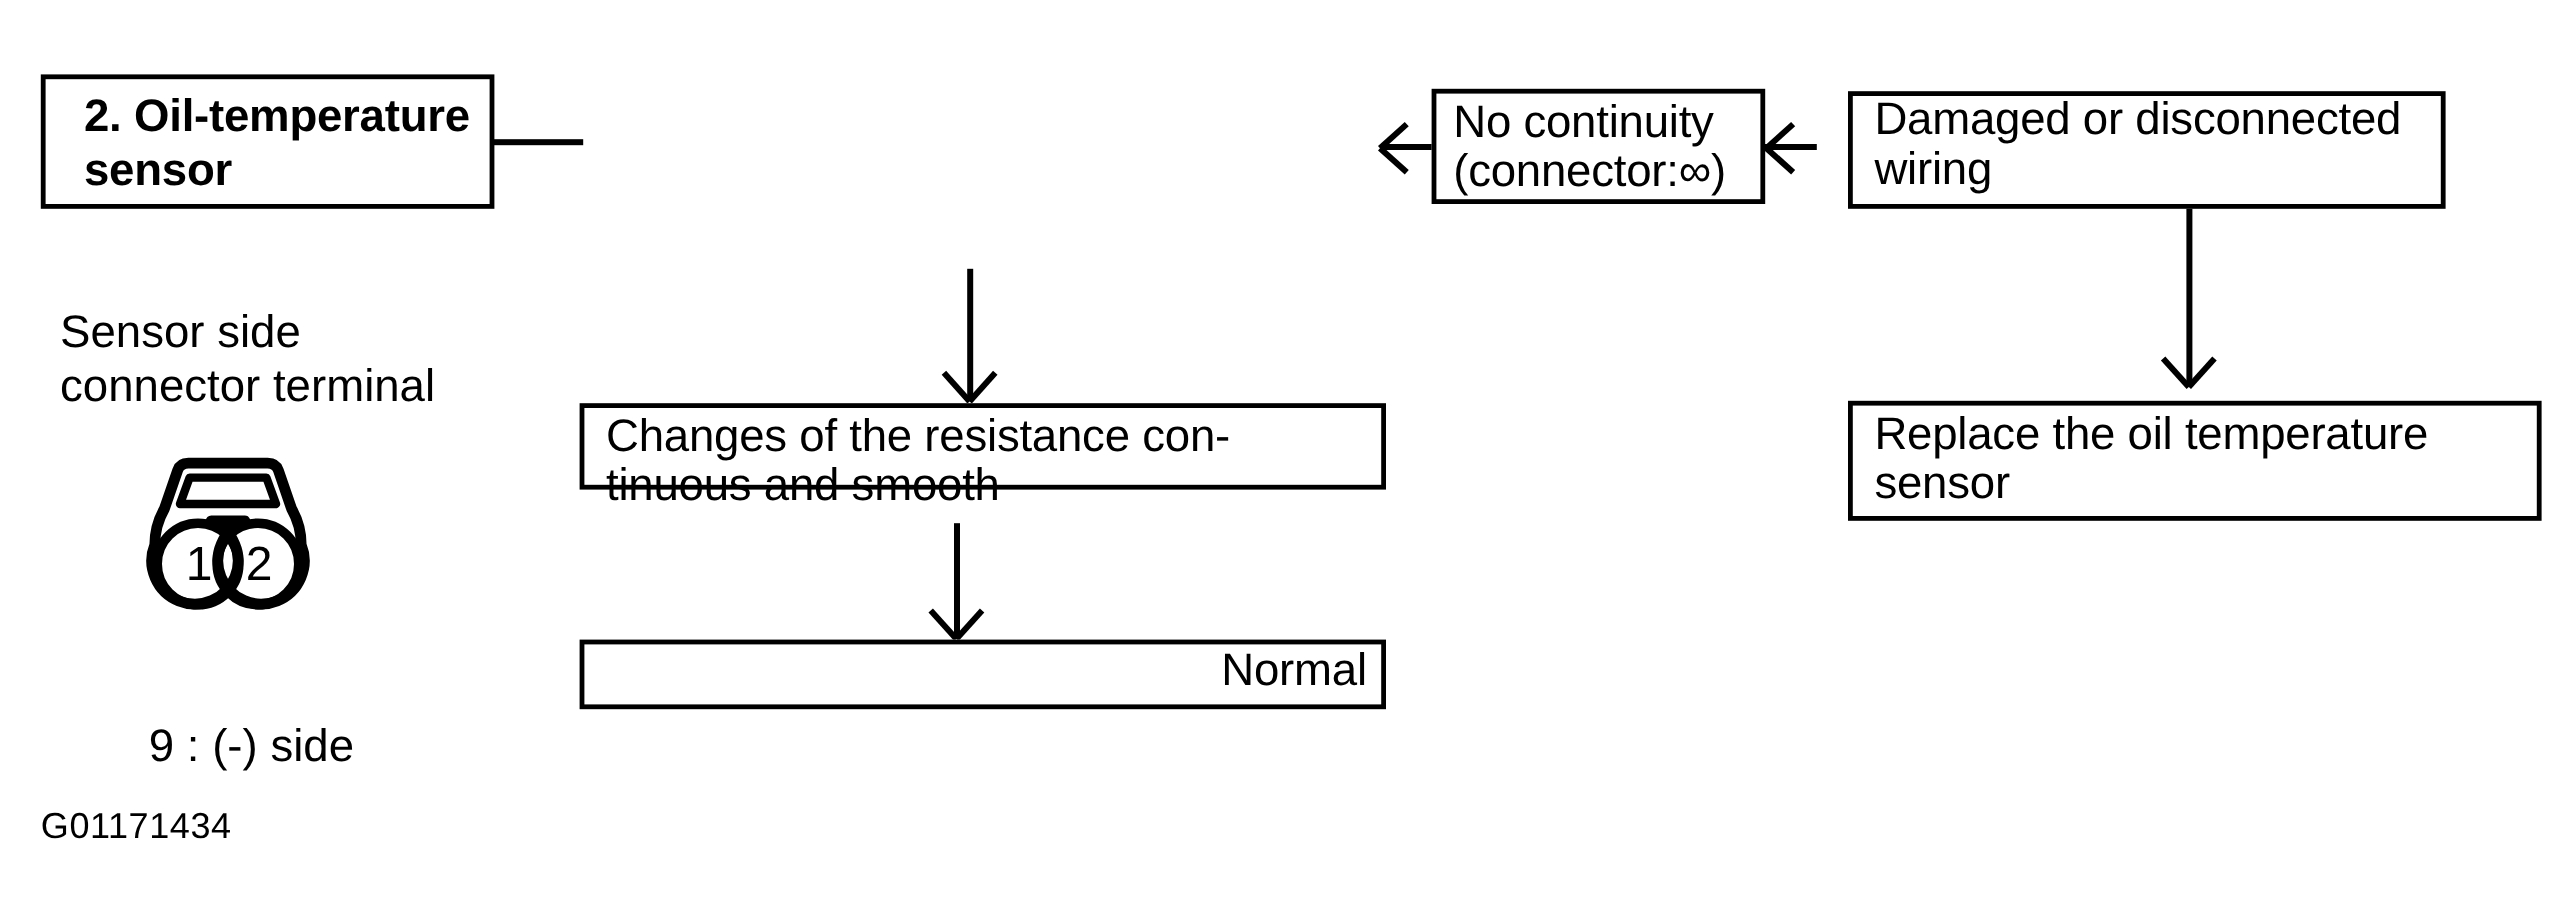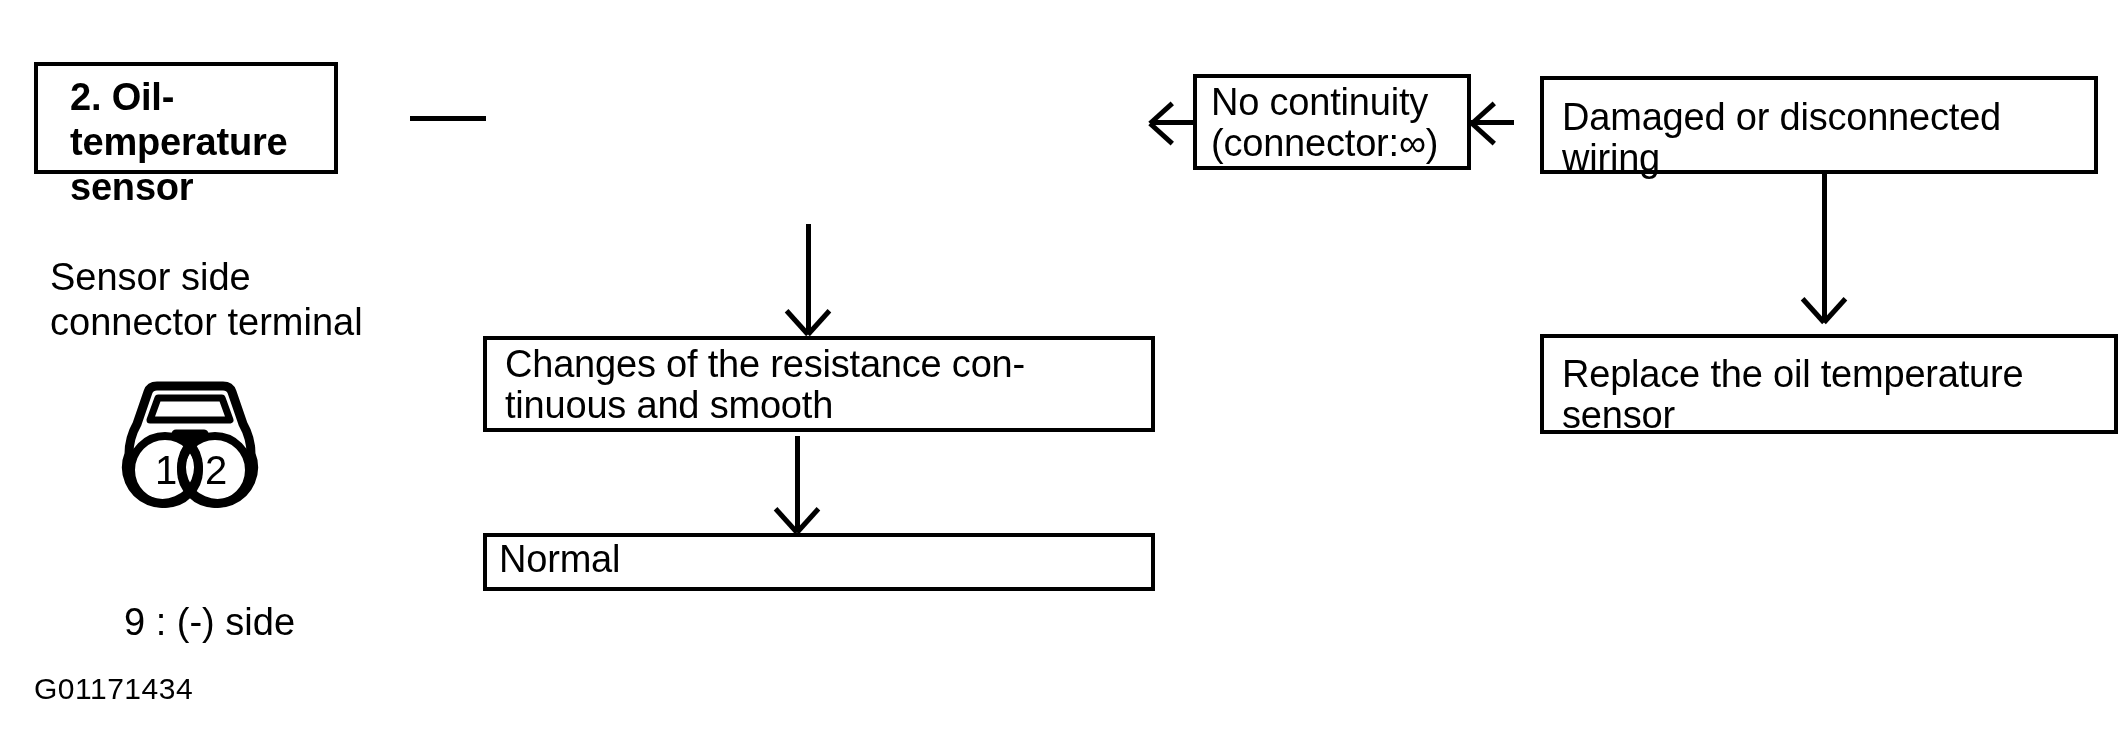--- a/index.html
+++ b/index.html
@@ -30,21 +30,21 @@
     letter-spacing: -0.2px;
     padding: 9px 12px 9px 18px;
     white-space: pre-line;
   }
   .box.bold {
     font-weight: bold;
     padding-left: 32px;
     line-height: 1.18;
   }
   .box.center {
-    text-align: left;
+    text-align: right;
     padding-left: 12px;
   }
 
   
   .hline {
     position: absolute;
     height: 5px;
     background: #000000;
   }
   .vline {
@@ -82,52 +82,52 @@
     position: absolute;
     font-size: 40px;
     text-align: center;
   }
 </style>
 </head>
 <body>
 
 <div id="canvas">
 
-  <div class="box bold" style="left:34px; top:62px; width:304px; height:112px;">2. Oil-temperature
+  <div class="box bold" style="left:34px; top:62px; width:378px; height:112px;">2. Oil-temperature
 sensor</div>
 
   <div class="hline" style="left:410px; top:116px; width:76px;"></div>
 
 
   <div class="hline" style="left:1153px; top:120px; width:42px;"></div>
   <div class="chev" style="left:1150px; top:121px; width:30px; transform: rotate(-42deg);"></div>
   <div class="chev" style="left:1150px; top:121px; width:30px; transform: rotate(42deg);"></div>
 
   <div class="box" style="left:1193px; top:74px; width:278px; height:96px; padding-top:4px; padding-left:14px;">No continuity
 (connector:∞)</div>
 
   <div class="hline" style="left:1468px; top:120px; width:46px;"></div>
   <div class="chev" style="left:1472px; top:121px; width:30px; transform: rotate(-42deg);"></div>
   <div class="chev" style="left:1472px; top:121px; width:30px; transform: rotate(42deg);"></div>
 
-  <div class="box" style="left:1540px; top:76px; width:558px; height:98px; padding-top:17px;">Damaged or disconnected
+  <div class="box" style="left:1540px; top:76px; width:498px; height:98px; padding-top:0;">Damaged or disconnected
 wiring</div>
 
   <div class="vline" style="left:1822px; top:174px; height:148px;"></div>
   <div class="chev" style="left:1824px; top:320px; width:32px; transform: rotate(-132deg);"></div>
   <div class="chev" style="left:1824px; top:320px; width:32px; transform: rotate(-48deg);"></div>
 
-  <div class="box" style="left:1540px; top:334px; width:578px; height:100px; padding-top:16px;">Replace the oil temperature
+  <div class="box" style="left:1540px; top:334px; width:578px; height:100px; padding-top:4px;">Replace the oil temperature
 sensor</div>
 
   <div class="vline" style="left:806px; top:224px; height:110px;"></div>
   <div class="chev" style="left:808px; top:332px; width:32px; transform: rotate(-132deg);"></div>
   <div class="chev" style="left:808px; top:332px; width:32px; transform: rotate(-48deg);"></div>
 
-  <div class="box" style="left:483px; top:336px; width:672px; height:96px; padding-top:4px;">Changes of the resistance con-
+  <div class="box" style="left:483px; top:336px; width:672px; height:72px; padding-top:4px;">Changes of the resistance con-
 tinuous and smooth</div>
 
   <div class="vline" style="left:795px; top:436px; height:96px;"></div>
   <div class="chev" style="left:797px; top:530px; width:32px; transform: rotate(-132deg);"></div>
   <div class="chev" style="left:797px; top:530px; width:32px; transform: rotate(-48deg);"></div>
 
   <div class="box center" style="left:483px; top:533px; width:672px; height:58px; padding-top:2px;">Normal</div>
 
   <div class="text" style="left:38px; top:255px; width:380px;">Sensor side
 connector terminal</div>

